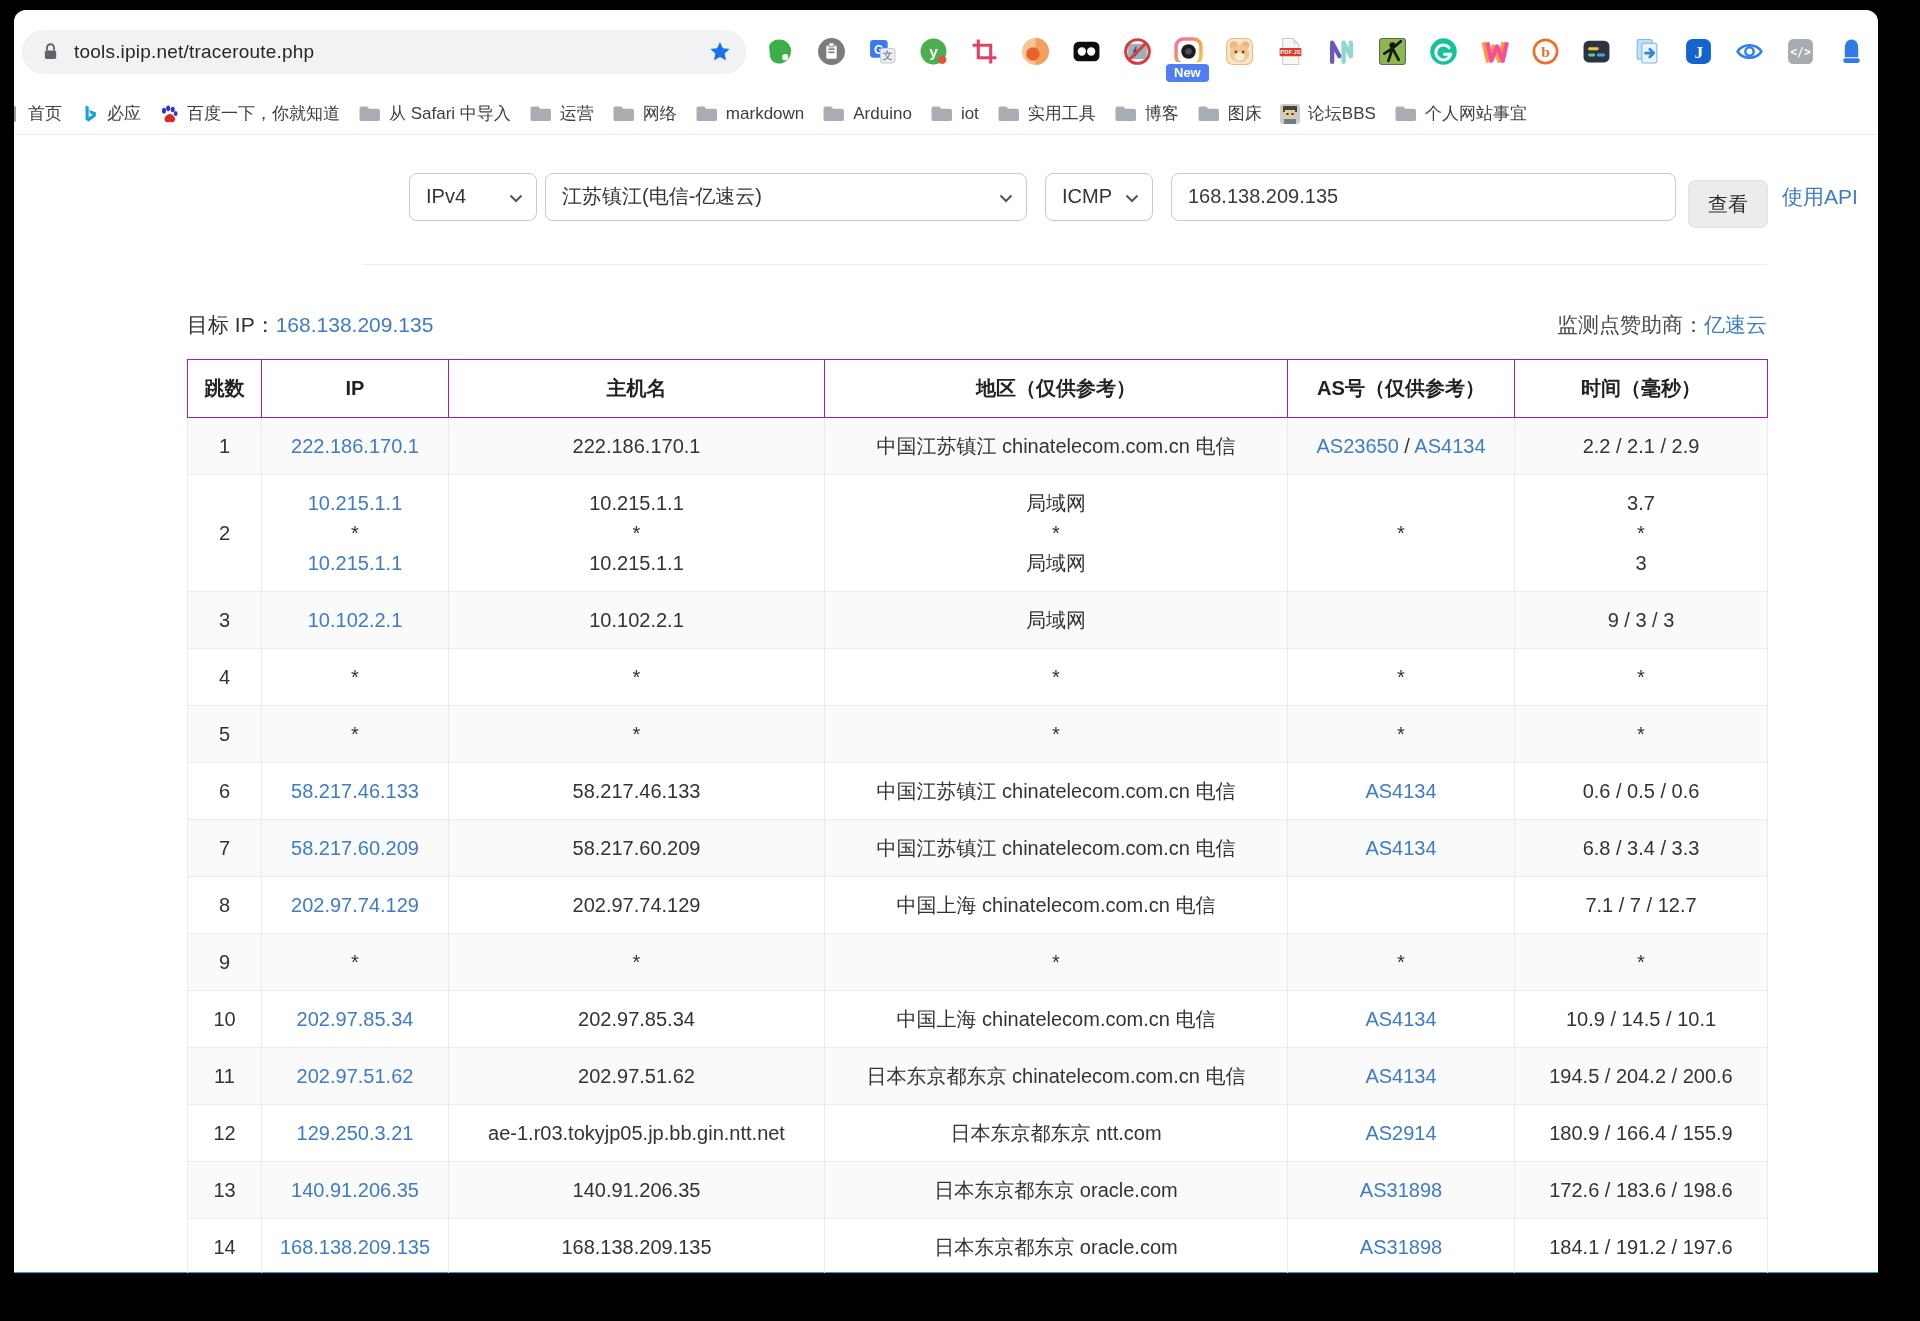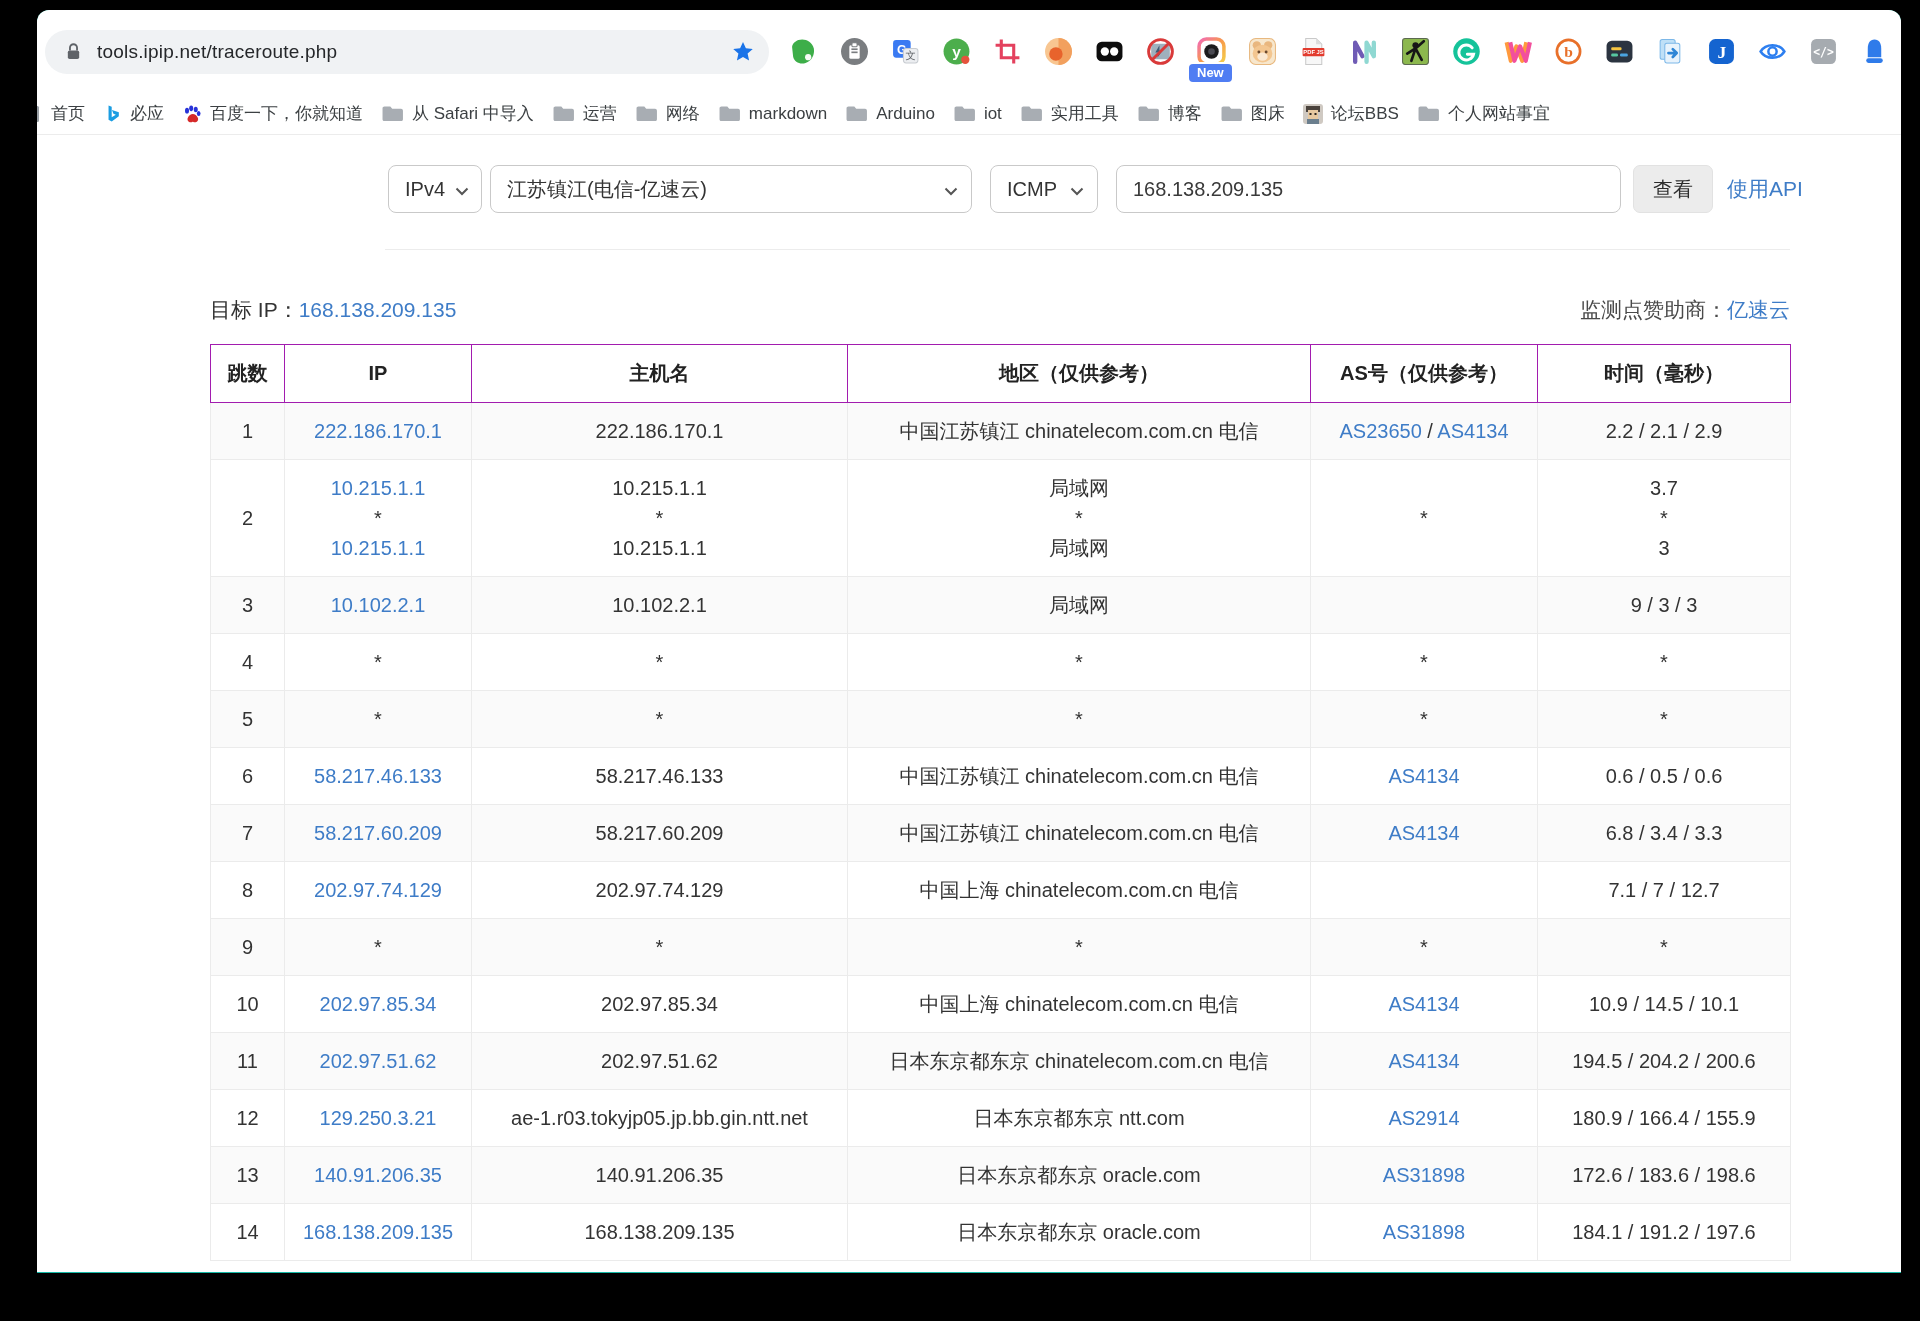--- a/index.html
+++ b/index.html
@@ -1,19 +1,19 @@
 <!DOCTYPE html>
 <html><head>
 <meta charset="utf-8">
 <style>
   * { box-sizing: border-box; }
   body { margin:0; background:#000; font-family:"Liberation Sans","DejaVu Sans",sans-serif; }
   .screen { position:relative; width:1920px; height:1321px; background:#000; overflow:hidden; }
-  .window { position:absolute; left:37px; top:10px; width:1864px; height:1263px;
-            background:#14b8a6; border-radius:12px 12px 0 0; overflow:hidden; }
+  .window { position:absolute; left:14px; top:10px; width:1864px; height:1263px;
+            background:#0ea5e9; border-radius:12px 12px 0 0; overflow:hidden; }
 
   
   .toolbar { height:83px; display:flex; align-items:center; padding:0 10px 0 8px; background:#fff; position:relative; z-index:3; }
   .addressbar { width:724px; height:44px; border-radius:22px; background:#f0f2f4;
                 display:flex; align-items:center; padding:0 14px 0 20px; flex:none; }
   .lock { display:flex; flex:none; }
   .url { font-size:19px; color:#25272a; margin-left:15px; flex:1; letter-spacing:.2px; }
   .star { display:flex; flex:none; }
   .extensions { display:flex; align-items:center; gap:22px; margin-left:20px; }
   .ext { width:29px; height:29px; flex:none; position:relative; display:flex; align-items:center; justify-content:center; }
@@ -28,30 +28,30 @@
   .bm { display:flex; align-items:center; gap:8px; font-size:17px; color:#3c4043; white-space:nowrap; flex:none; }
   .bm .bicon { display:flex; flex:none; }
   .bm-first { margin-left:-20px; }
 
   
   .page { padding-left:173px; background:#fff; height:1137px; }
   .form-row { display:flex; align-items:center; margin-left:178px; padding-top:30px; }
   .sel { height:48px; border:1px solid #c9c9c9; border-radius:8px; background:#fff;
          display:flex; align-items:center; justify-content:space-between;
          font-size:20px; color:#333; padding:0 13px 0 16px; cursor:default; }
-  .sel-ipver { width:94px; }
+  .sel-ipver { width:128px;margin-left:44px; }
   .sel-node { width:482px; margin-left:8px;justify-content:space-between; }
   .sel-proto { width:108px; margin-left:18px; }
   .chev { margin-left:10px; flex:none; }
   .target-input { width:505px; height:48px; margin-left:18px; border:1px solid #c9c9c9; border-radius:8px;
                   font-size:20px; color:#3a3a3a; padding:0 16px; outline:none;
                   font-family:"Liberation Sans","DejaVu Sans",sans-serif; }
   .submit-btn { width:80px; height:48px; margin-left:12px; background:#ececec; border:1px solid #e2e2e2;
                 border-radius:7px; font-size:20px; color:#2d2d2d; cursor:pointer;
-                font-family:"Liberation Sans","DejaVu Sans",sans-serif; }
+                font-family:"Liberation Sans","DejaVu Sans",sans-serif;margin-top:15px; }
   .api-link { margin-left:14px; font-size:21px; }
   .link { color:#3e7cc7; text-decoration:none; cursor:pointer; }
 
   .hr { margin:36px 0 0 175px; width:1405px; border-top:1px solid #ececec; height:0; }
 
   .target-row { display:flex; justify-content:space-between; align-items:baseline;
                 width:1580px; margin-top:46px; font-size:21px;gap:6px; }
   .target-label { color:#333; }
   .sponsor-label { color:#4a4a4a; }
 

